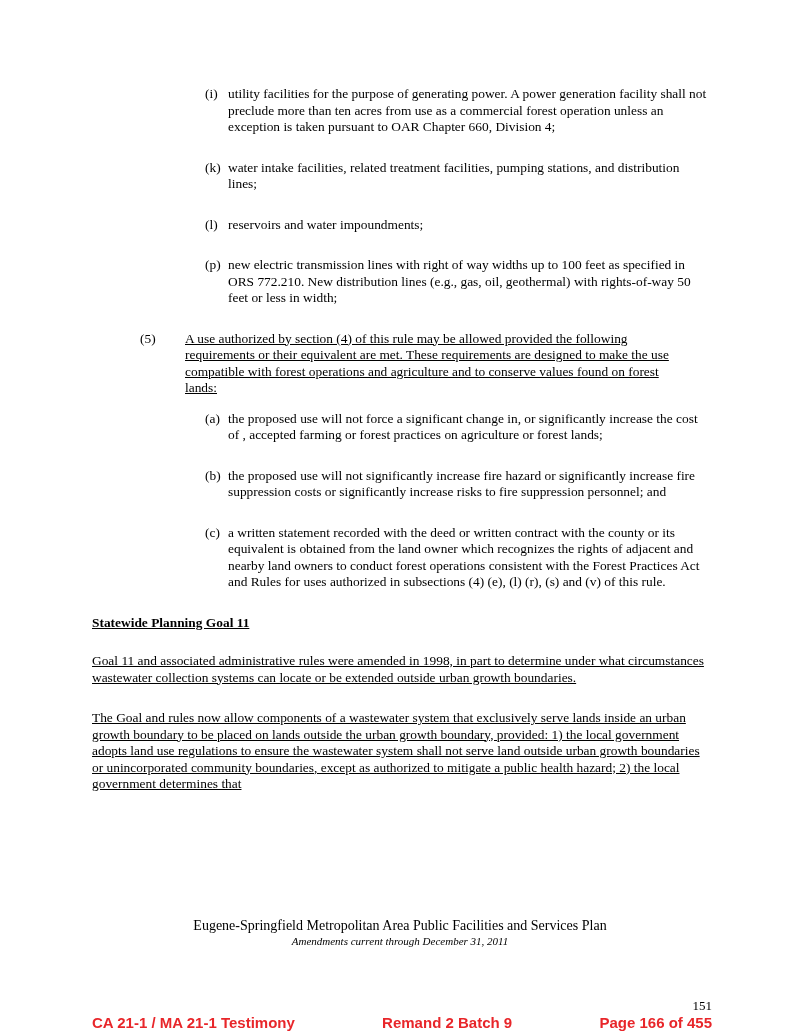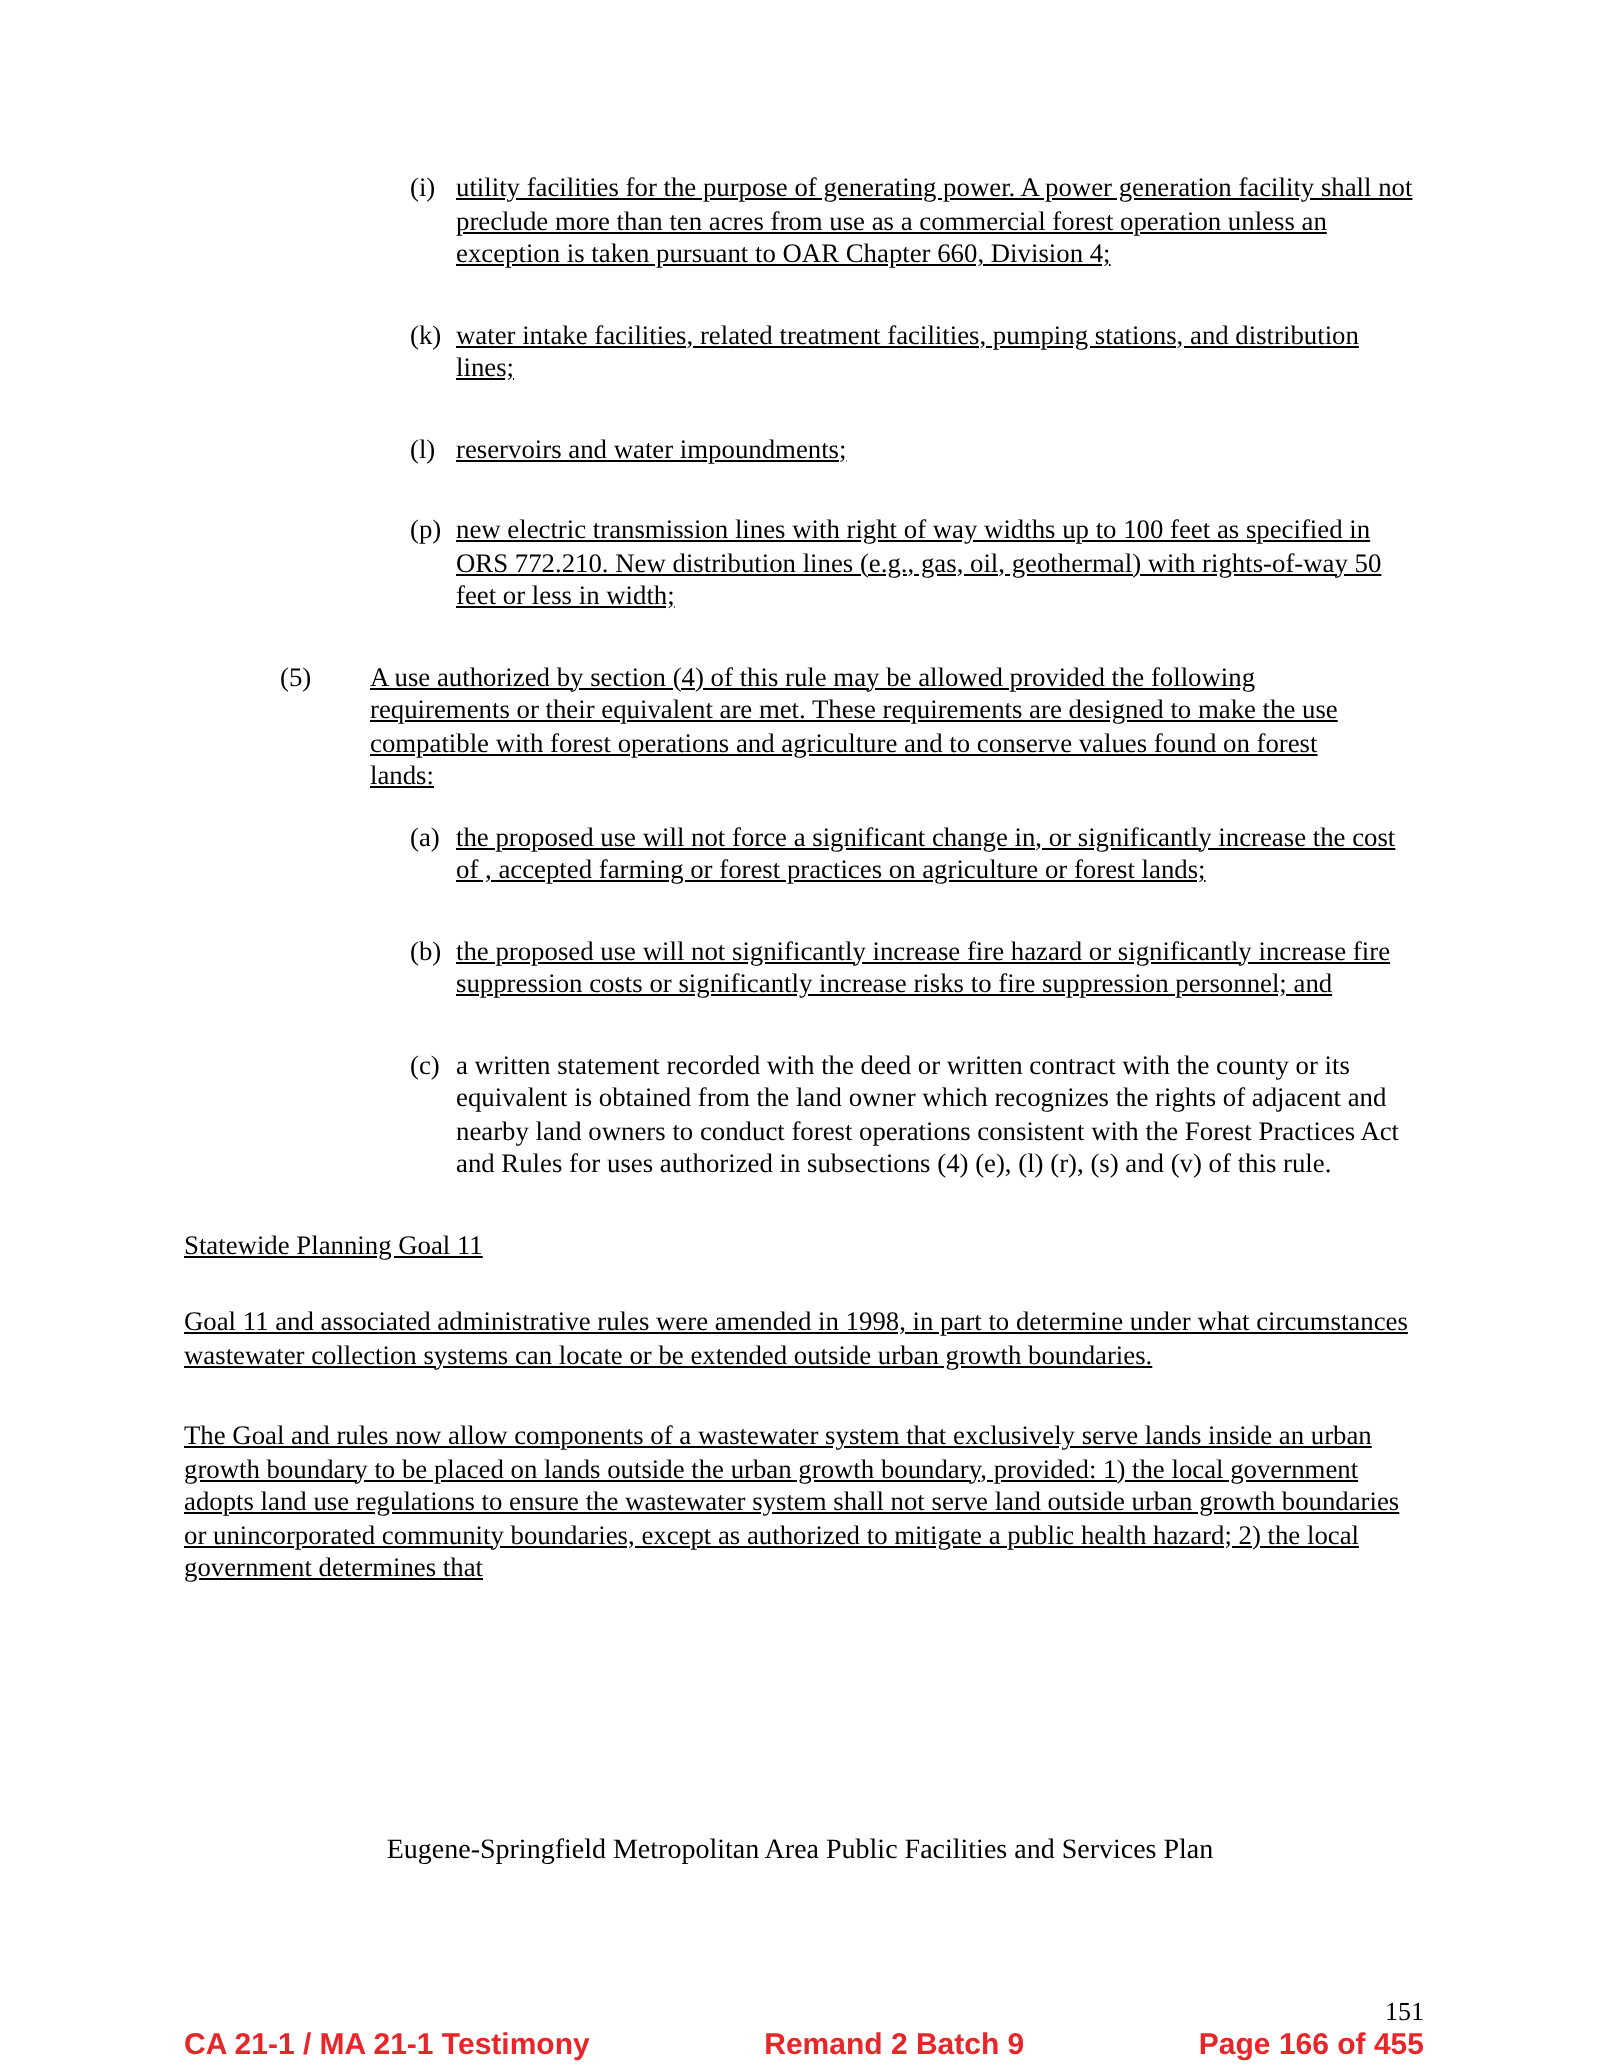--- a/index.html
+++ b/index.html
@@ -14,27 +14,27 @@
     overflow:hidden;
   }
   .content { position:absolute; top:86px; left:92px; width:620px; }
 
   .li { display:flex; margin-bottom:24px; }
   .indent-deep { margin-left:113px; }
   .indent-mid  { margin-left:48px; }
   .li-label { flex:0 0 23px; }
   .li-label-wide { flex:0 0 45px; }
   .li-text { flex:1 1 auto; }
-  .li-text.narrow { max-width:480px;text-decoration:underline; }
+  .li-text.narrow { max-width:480px; }
   .li-text.sec5 { max-width:492px;text-decoration:underline; }
 
   .sec5-block { margin-bottom:14px; }
 
   .heading {
-    font-weight:normal;
+    font-weight:bold;
     text-decoration:underline;
     margin:4px 0 22px 0;
   }
   .para { margin:0 0 24px 0;text-decoration:underline; }
 
   .footer-line1 {
     position:absolute; top:918px; left:0; width:100%;
     text-align:center; font-size:14px; line-height:15px;
   }
   .footer-line2 {
@@ -100,20 +100,21 @@
     </div>
 
     <div class="heading">Statewide Planning Goal 11</div>
 
     <p class="para">Goal 11 and associated administrative rules were amended in 1998, in part to determine under what circumstances wastewater collection systems can locate or be extended outside urban growth boundaries.</p>
     <p class="para">The Goal and rules now allow components of a wastewater system that exclusively serve lands inside an urban growth boundary to be placed on lands outside the urban growth boundary, provided:  1) the local government adopts land use regulations to ensure the wastewater system shall not serve land outside urban growth boundaries or unincorporated community boundaries, except as authorized to mitigate a public health hazard; 2) the local government determines that</p>
 
   </div>
 
   <div class="footer-line1">Eugene-Springfield Metropolitan Area Public Facilities and Services Plan</div>
+  <div class="footer-line2">Amendments current through December 31, 2011</div>
   <div class="page-number">151</div>
 
   <div class="stamp-row" style="color: rgb(232, 38, 42); margin-top: 32px;">
     <span>CA 21-1 / MA 21-1 Testimony</span>
     <span>Remand 2 Batch 9</span>
     <span>Page 166 of 455</span>
   </div>
 </div>
 
 </body></html>

